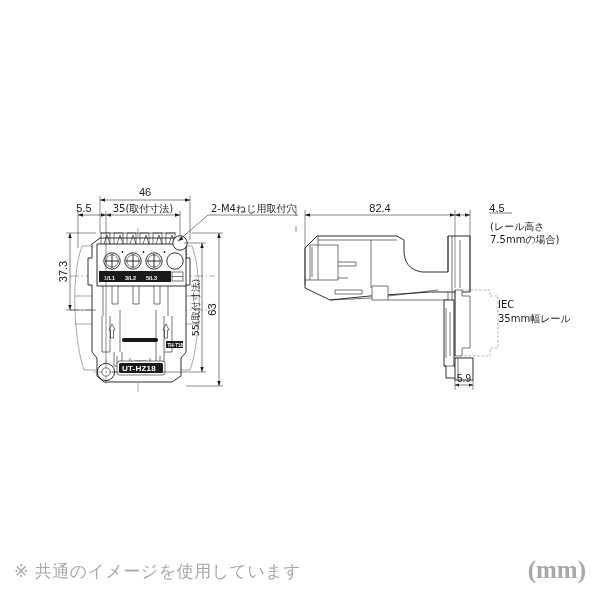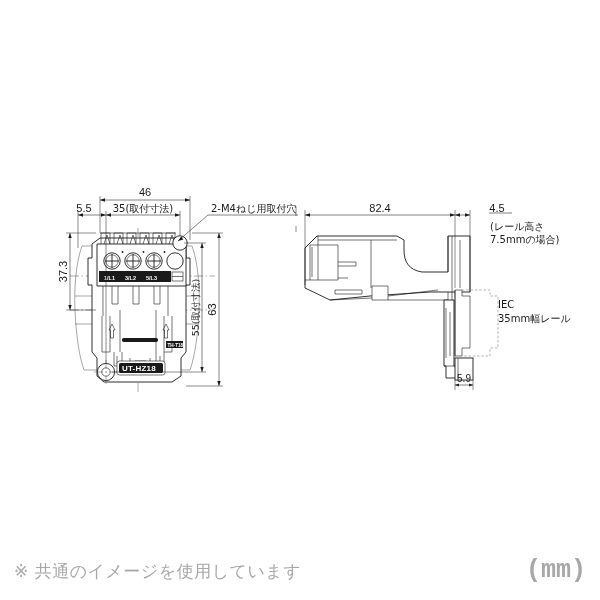--- a/index.html
+++ b/index.html
@@ -37,21 +37,21 @@
     font-family: "DejaVu Sans", sans-serif;
   }
   .unit-label {
     position: absolute;
     right: 14px;
     top: 556px;
     font-size: 25px;
     font-weight: bold;
     color: #a8a8a8;
     letter-spacing: 0px;
-    font-family: Liberation Mono, monospace;
+    font-family: Liberation Serif, serif;
   }
   svg text {
     font-family: "Liberation Sans", "DejaVu Sans", sans-serif;
     fill: #1a1a1a;
   }
   .dimtext {
     font-size: 11px;
   }
   .dimtext-sm {
     font-size: 10px;

